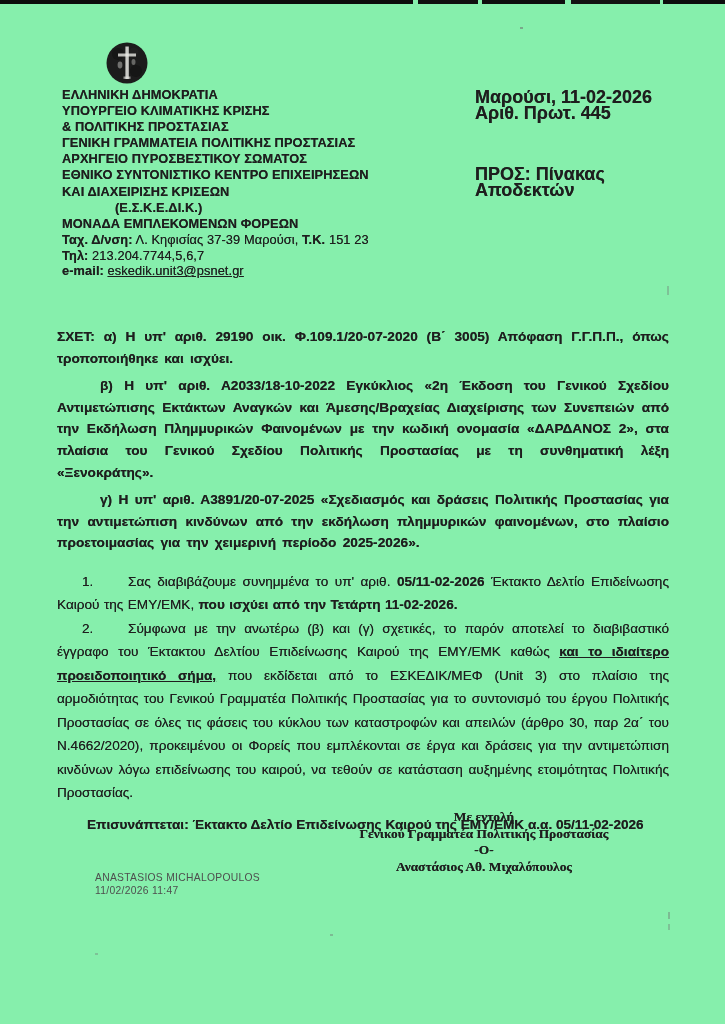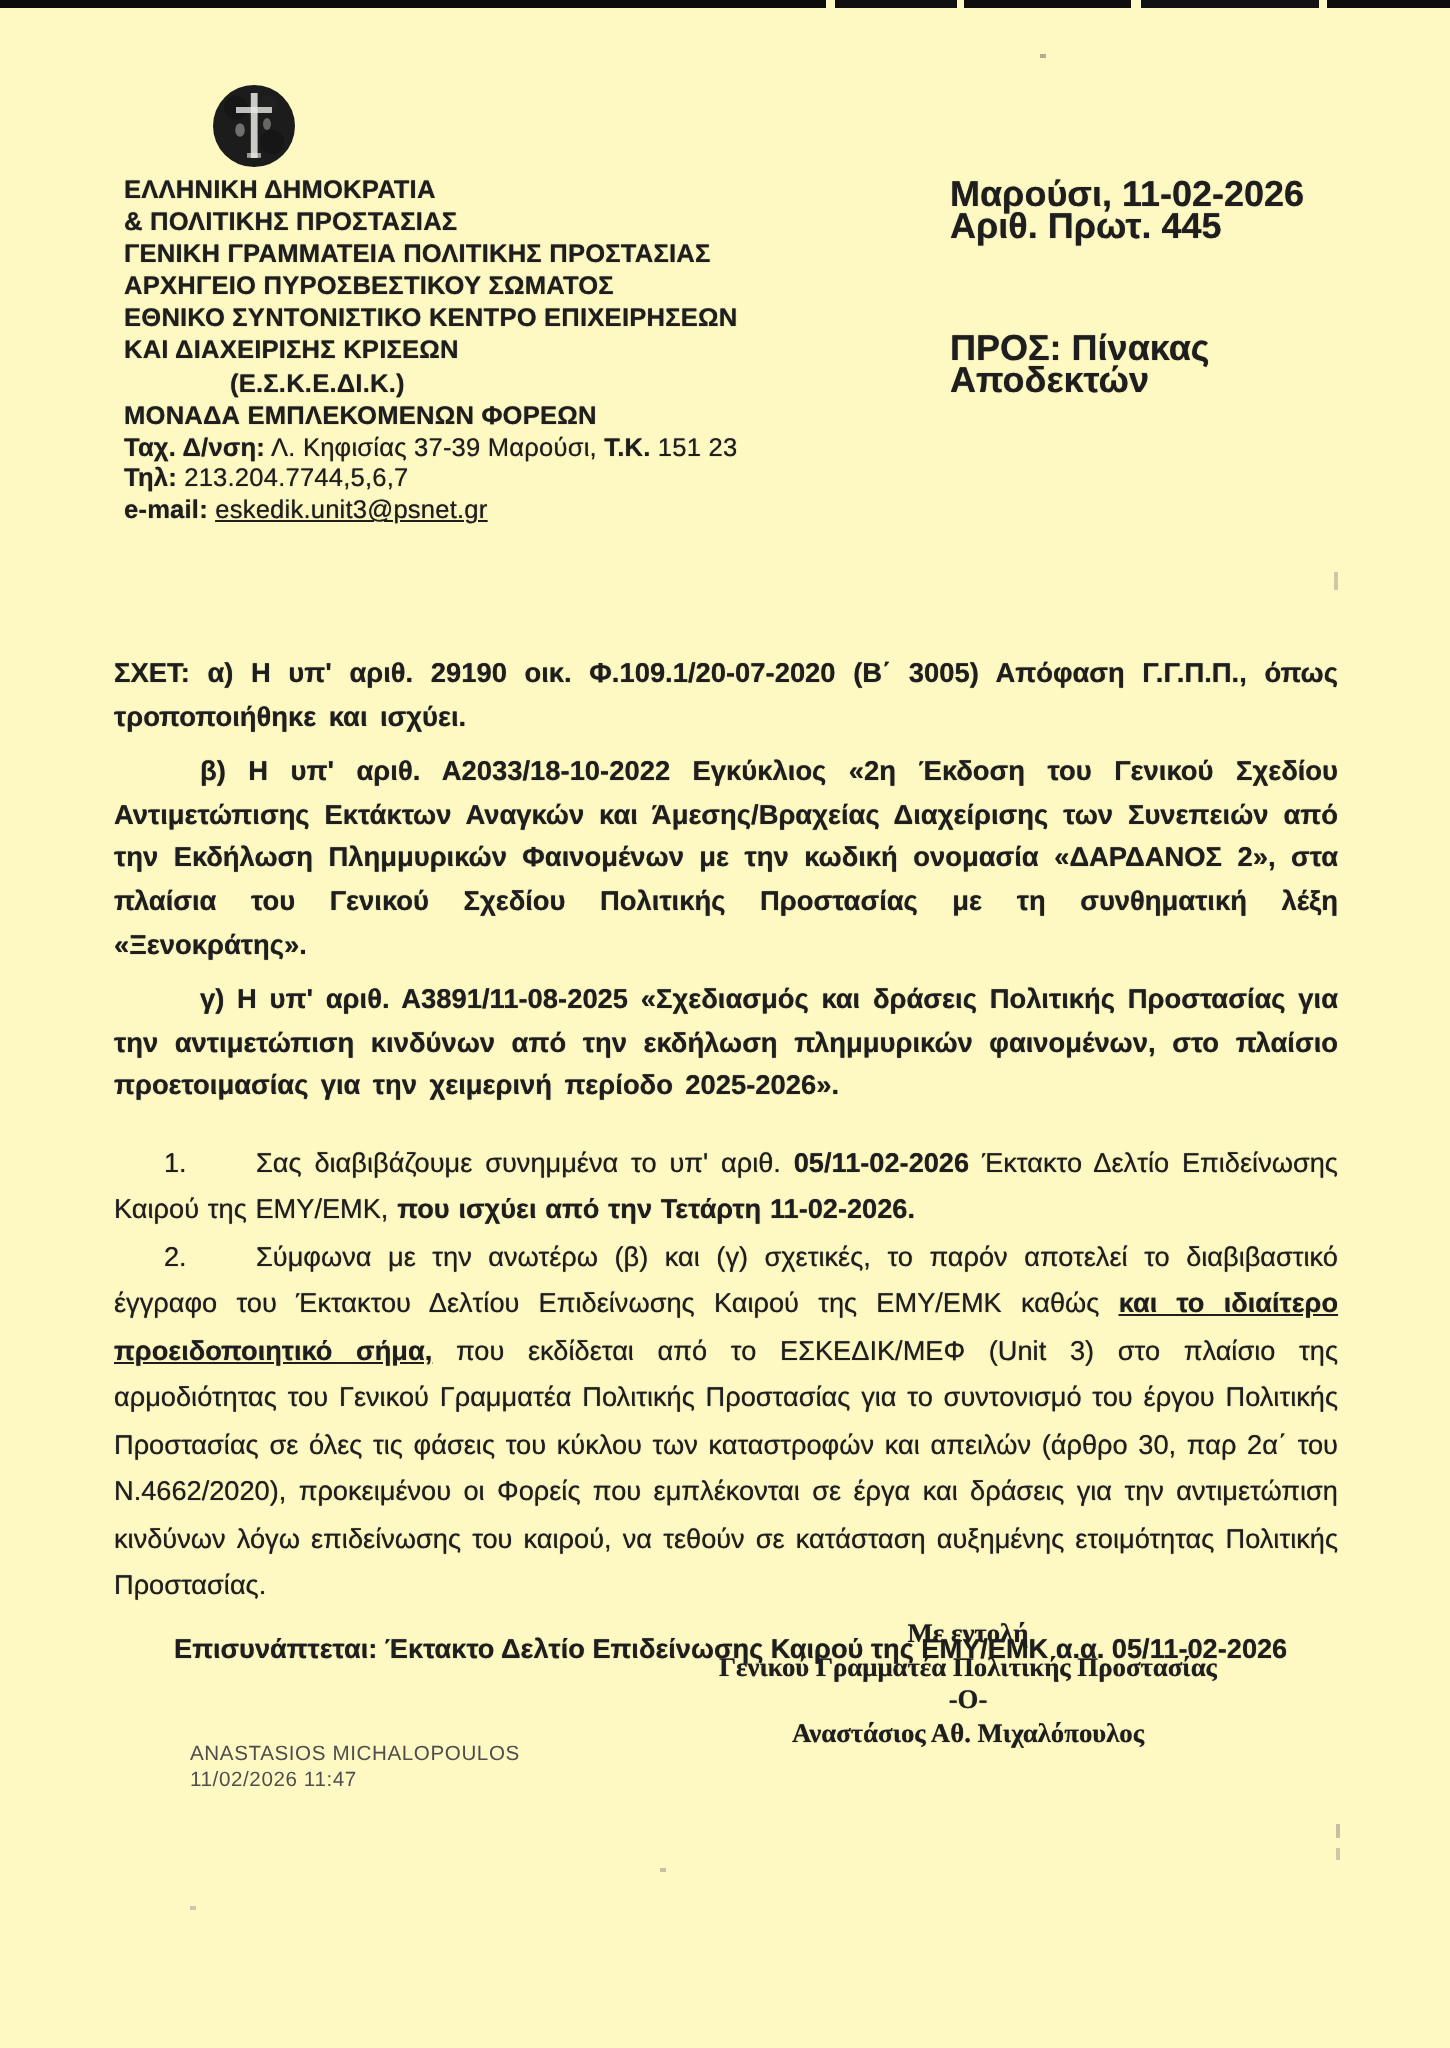--- a/index.html
+++ b/index.html
@@ -1,17 +1,17 @@
 <!DOCTYPE html>
 <html lang="el"><head>
 <meta charset="utf-8">
 <style>
   html,body { margin:0; padding:0; background:#ffffff; }
   .page {
-    position:relative; width:725px; height:1024px; background:#fef9c3;
+    position:relative; width:725px; height:1024px; background:#86efac;
     font-family:"Liberation Sans", sans-serif; color:#1e1e1e; overflow:hidden;
     text-shadow:0 0 .45px rgba(25,25,25,.75);
   }
   
   .scan-edge {
     position:absolute; top:0; left:0; width:725px; height:4px;
     background:linear-gradient(90deg,#0c0c0c 0 57%,transparent 57% 57.6%,#101010 57.6% 66%,transparent 66% 66.5%,#0e0e0e 66.5% 78%,transparent 78% 78.7%,#121212 78.7% 91%,transparent 91% 91.5%,#0d0d0d 91.5% 100%);
   }
   .speck { position:absolute; background:#6f6f6f; opacity:.55; }
 
@@ -64,20 +64,21 @@
       <rect x="22.4" y="6.5" width="3.4" height="32.5" fill="#e9e9e4" opacity="0.85"></rect>
       <rect x="15" y="13.5" width="18" height="3" fill="#e9e9e4" opacity="0.8"></rect>
       <ellipse cx="17" cy="25" rx="2.4" ry="3.4" fill="#d8d8d2" opacity="0.45"></ellipse>
       <ellipse cx="30.5" cy="22" rx="2" ry="3" fill="#d8d8d2" opacity="0.4"></ellipse>
       <rect x="20.5" y="36.5" width="7" height="2.4" fill="#e9e9e4" opacity="0.6"></rect>
     </svg>
   </div>
 
   <div class="hl">
     <div>ΕΛΛΗΝΙΚΗ ΔΗΜΟΚΡΑΤΙΑ</div>
+    <div>ΥΠΟΥΡΓΕΙΟ ΚΛΙΜΑΤΙΚΗΣ ΚΡΙΣΗΣ</div>
     <div>&amp; ΠΟΛΙΤΙΚΗΣ ΠΡΟΣΤΑΣΙΑΣ</div>
     <div>ΓΕΝΙΚΗ ΓΡΑΜΜΑΤΕΙΑ ΠΟΛΙΤΙΚΗΣ ΠΡΟΣΤΑΣΙΑΣ</div>
     <div>ΑΡΧΗΓΕΙΟ ΠΥΡΟΣΒΕΣΤΙΚΟΥ ΣΩΜΑΤΟΣ</div>
     <div>ΕΘΝΙΚΟ ΣΥΝΤΟΝΙΣΤΙΚΟ ΚΕΝΤΡΟ ΕΠΙΧΕΙΡΗΣΕΩΝ</div>
     <div>ΚΑΙ ΔΙΑΧΕΙΡΙΣΗΣ ΚΡΙΣΕΩΝ</div>
     <div class="indent">(Ε.Σ.Κ.Ε.ΔΙ.Κ.)</div>
     <div>ΜΟΝΑΔΑ ΕΜΠΛΕΚΟΜΕΝΩΝ ΦΟΡΕΩΝ</div>
     <div class="contact">
       <div><span class="lbl">Ταχ. Δ/νση:</span><span> Λ. Κηφισίας 37-39 Μαρούσι, </span><span class="lbl">Τ.Κ.</span><span> 151 23</span></div>
       <div><span class="lbl">Τηλ:</span><span> 213.204.7744,5,6,7</span></div>
@@ -88,21 +89,21 @@
   <div class="hr-block">
     <div>Μαρούσι, 11-02-2026</div>
     <div>Αριθ. Πρωτ. 445</div>
     <div class="recipient">ΠΡΟΣ: Πίνακας Αποδεκτών</div>
   </div>
 
   <div class="docbody">
 
     <p class="refp first">ΣΧΕΤ: α) Η υπ' αριθ. 29190 οικ. Φ.109.1/20-07-2020 (Β΄ 3005) Απόφαση Γ.Γ.Π.Π., όπως τροποποιήθηκε και ισχύει.</p>
     <p class="refp ind">β) Η υπ' αριθ. Α2033/18-10-2022 Εγκύκλιος «2η Έκδοση του Γενικού Σχεδίου Αντιμετώπισης Εκτάκτων Αναγκών και Άμεσης/Βραχείας Διαχείρισης των Συνεπειών από την Εκδήλωση Πλημμυρικών Φαινομένων με την κωδική ονομασία «ΔΑΡΔΑΝΟΣ 2», στα πλαίσια του Γενικού Σχεδίου Πολιτικής Προστασίας με τη συνθηματική λέξη «Ξενοκράτης».</p>
-    <p class="refp ind">γ) Η υπ' αριθ. Α3891/11-08-2025 «Σχεδιασμός και δράσεις Πολιτικής Προστασίας για την αντιμετώπιση κινδύνων από την εκδήλωση πλημμυρικών φαινομένων, στο πλαίσιο προετοιμασίας για την χειμερινή περίοδο 2025-2026».</p>
+    <p class="refp ind">γ) Η υπ' αριθ. Α3891/20-07-2025 «Σχεδιασμός και δράσεις Πολιτικής Προστασίας για την αντιμετώπιση κινδύνων από την εκδήλωση πλημμυρικών φαινομένων, στο πλαίσιο προετοιμασίας για την χειμερινή περίοδο 2025-2026».</p>
 
     <p class="bodyp p1"><span class="pnum">1.</span><span>Σας διαβιβάζουμε συνημμένα το υπ' αριθ. </span><span class="b">05/11-02-2026</span><span> Έκτακτο Δελτίο Επιδείνωσης Καιρού της ΕΜΥ/ΕΜΚ, </span><span class="b">που ισχύει από την Τετάρτη 11-02-2026.</span></p>
 
     <p class="bodyp"><span class="pnum">2.</span><span>Σύμφωνα με την ανωτέρω (β) και (γ) σχετικές, το παρόν αποτελεί το διαβιβαστικό έγγραφο του Έκτακτου Δελτίου Επιδείνωσης Καιρού της ΕΜΥ/ΕΜΚ καθώς </span><span class="bu">και το ιδιαίτερο προειδοποιητικό σήμα,</span><span> που εκδίδεται από το ΕΣΚΕΔΙΚ/ΜΕΦ (Unit 3) στο πλαίσιο της αρμοδιότητας του Γενικού Γραμματέα Πολιτικής Προστασίας για το συντονισμό του έργου Πολιτικής Προστασίας σε όλες τις φάσεις του κύκλου των καταστροφών και απειλών (άρθρο 30, παρ 2α΄ του Ν.4662/2020), προκειμένου οι Φορείς που εμπλέκονται σε έργα και δράσεις για την αντιμετώπιση κινδύνων λόγω επιδείνωσης του καιρού, να τεθούν σε κατάσταση αυξημένης ετοιμότητας Πολιτικής Προστασίας.</span></p>
 
     <p class="attach">Επισυνάπτεται: Έκτακτο Δελτίο Επιδείνωσης Καιρού της ΕΜΥ/ΕΜΚ α.α. 05/11-02-2026</p>
   </div>
 
   <div class="sig">
     <div>Με εντολή</div>

